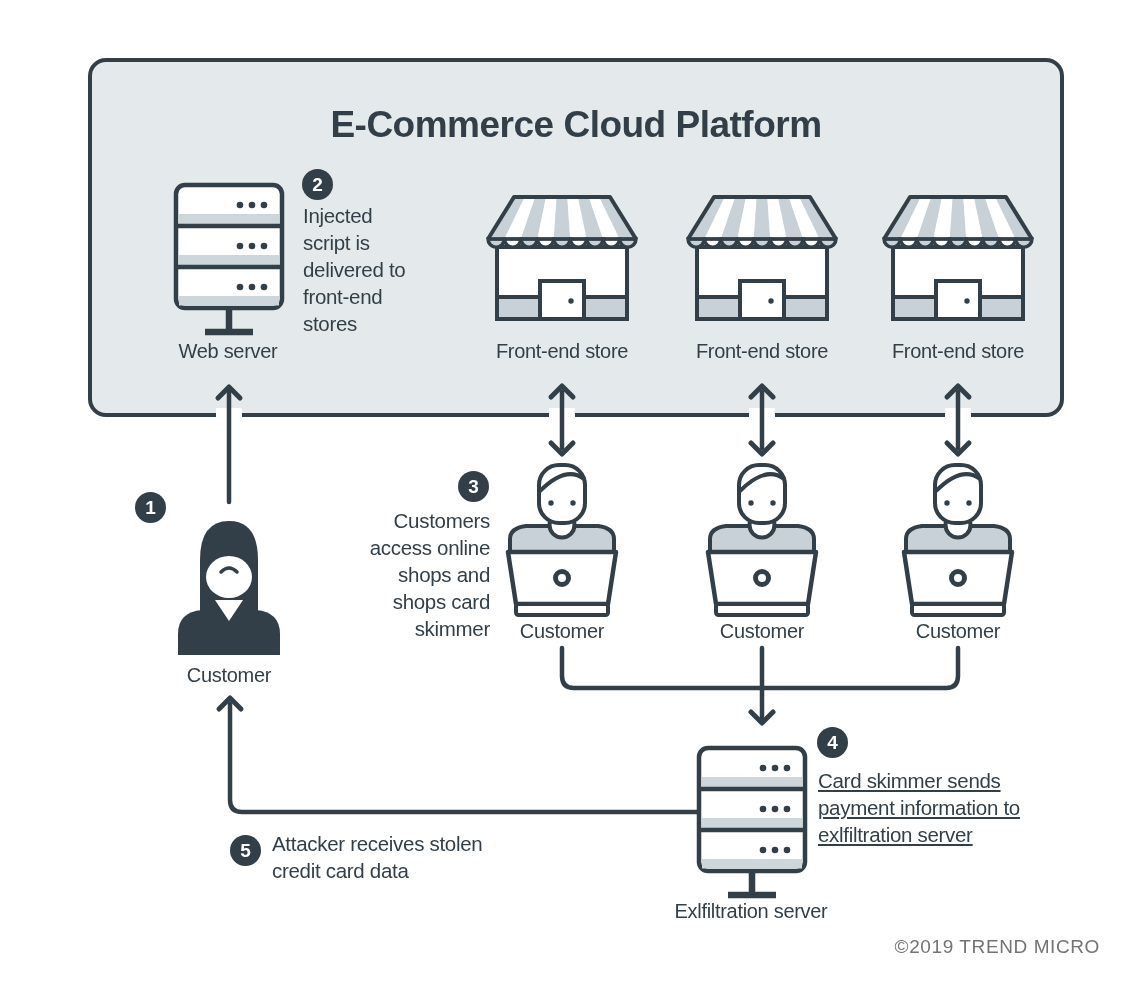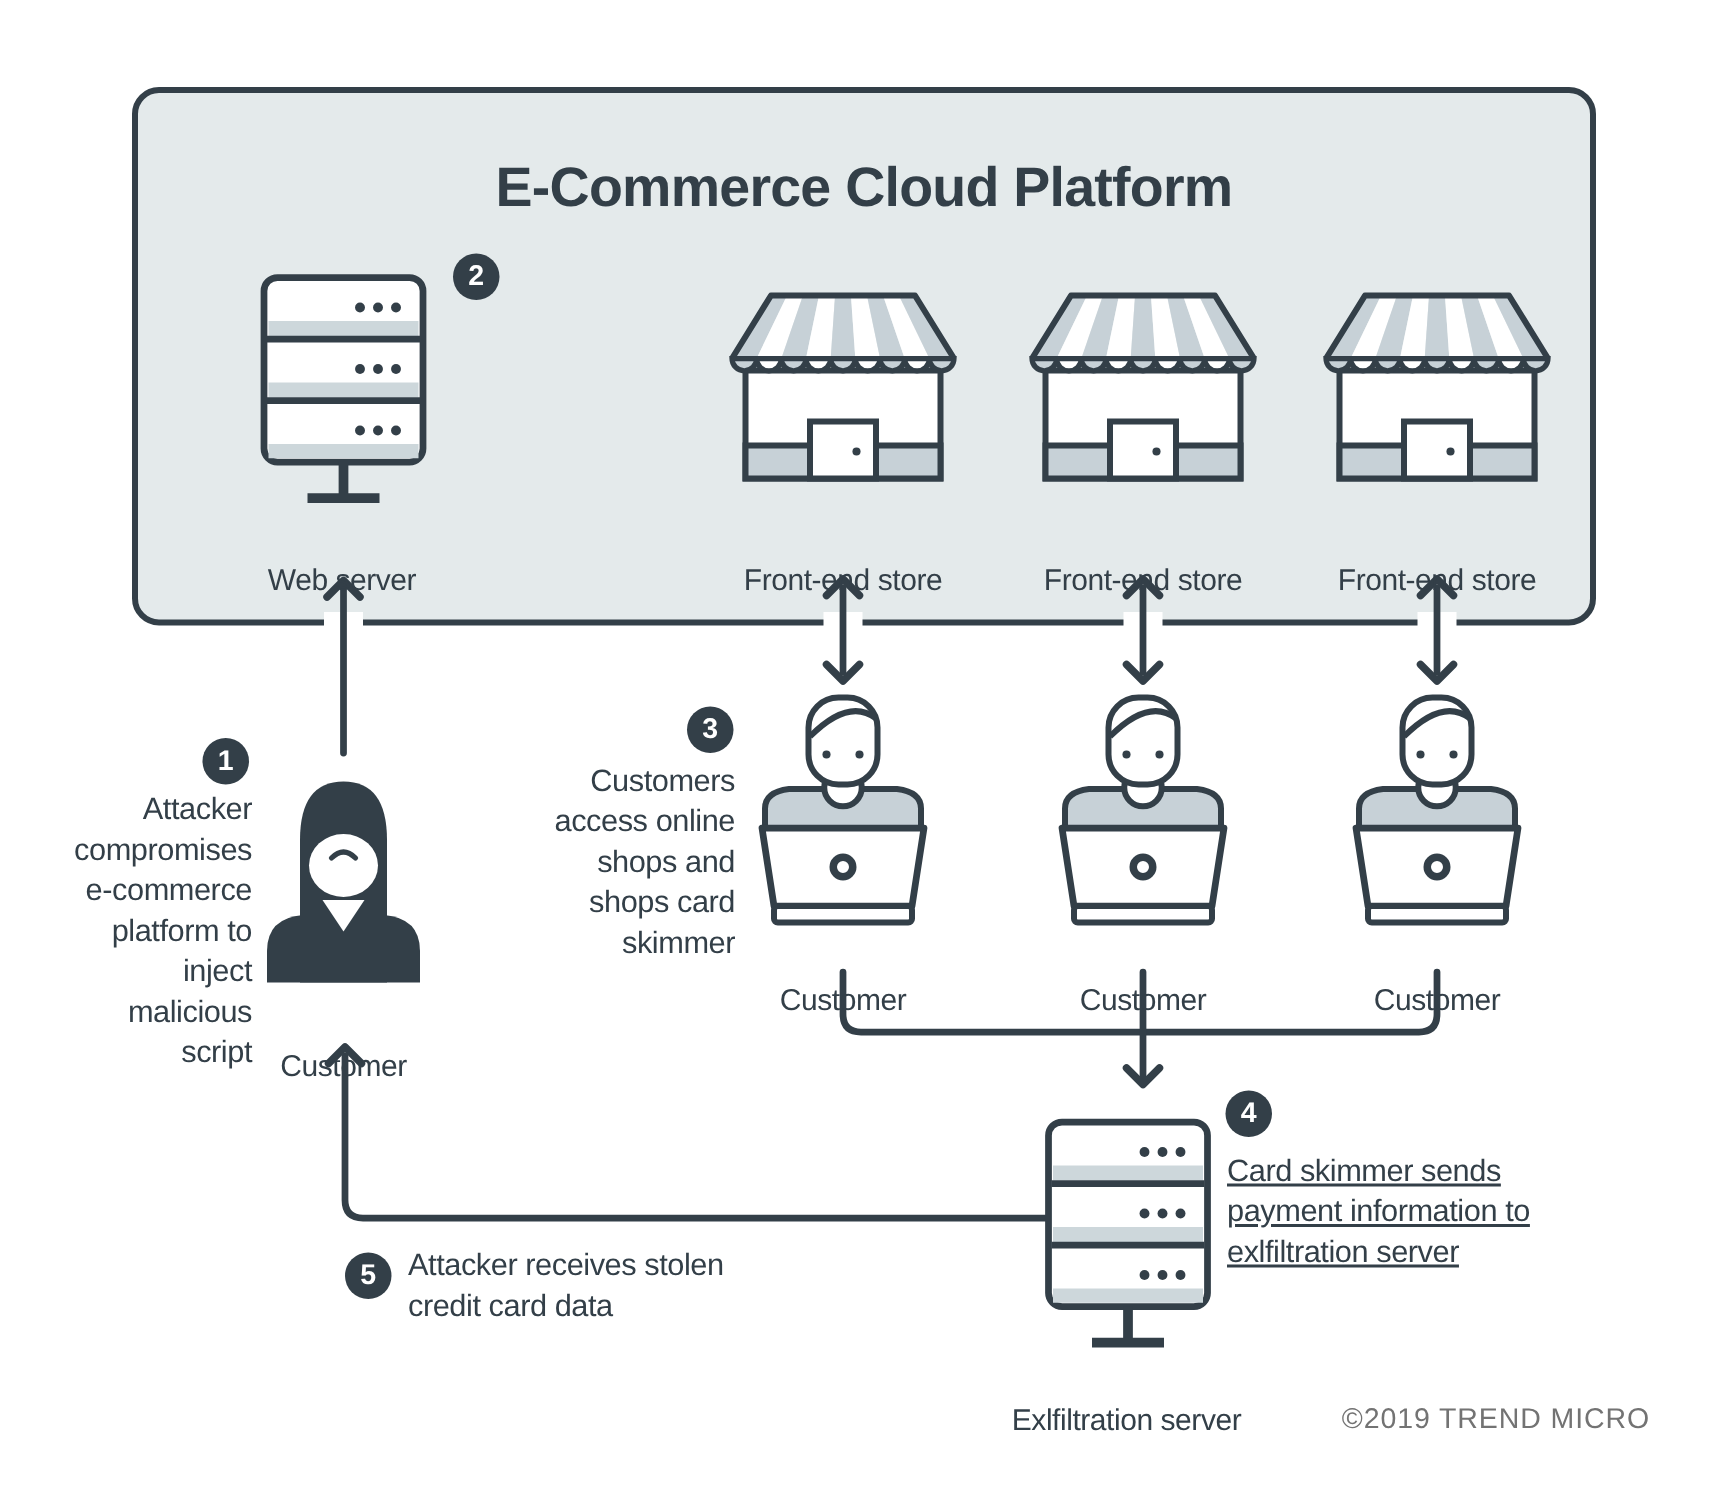--- a/index.html
+++ b/index.html
@@ -6,21 +6,21 @@
   #stage{
     position:relative;width:1146px;height:990px;background:#ffffff;
     font-family:"Liberation Sans", sans-serif;color:#333f48;overflow:hidden;
   }
   #diagram-svg{position:absolute;left:0;top:0;}
   .txt{position:absolute;letter-spacing:-0.3px;}
   .title{
     left:90px;top:106px;width:972px;text-align:center;
     font-size:37px;font-weight:bold;letter-spacing:-0.5px;line-height:1;
   }
-  .node-label{font-size:20px;line-height:1.1;text-align:center;width:220px;margin-top:36px;}
+  .node-label{font-size:20px;line-height:1.1;text-align:center;width:220px;}
   .step-text{font-size:20.5px;line-height:27px;}
   .badge{
     position:absolute;width:31px;height:31px;border-radius:50%;
     background:#333f48;color:#ffffff;font-size:19px;font-weight:bold;
     line-height:31px;text-align:center;letter-spacing:0;
   }
   .copyright{
     right:46px;top:936px;font-size:19px;color:#737373;
     letter-spacing:0.6px;font-weight:normal;
   }
@@ -162,19 +162,19 @@
   <div class="txt node-label" style="left:848px;top:620px;">Customer</div>
   <div class="txt node-label" style="left:119px;top:664px;">Customer</div>
   <div class="txt node-label" style="left:641px;top:900px;">Exlfiltration server</div>
 
   <div class="badge" style="left:135px;top:492px;">1</div>
   <div class="badge" style="left:302px;top:169px;">2</div>
   <div class="badge" style="left:458px;top:471px;">3</div>
   <div class="badge" style="left:817px;top:727px;">4</div>
   <div class="badge" style="left:230px;top:835px;">5</div>
 
-  <div class="txt step-text" style="left:38px;top:526px;width:130px;text-align:right;">Attacker compromises e-commerce platform to inject malicious script</div>
+  <div class="txt step-text" style="left:303px;top:202px;width:118px;text-align:left;">Injected script is delivered to front-end stores</div>
   <div class="txt step-text" style="left:358px;top:507px;width:132px;text-align:right;">Customers access online shops and shops card skimmer</div>
   <div class="txt step-text" style="left:818px;top:767px;width:218px;text-align:left;text-decoration:underline;">Card skimmer sends payment information to exlfiltration server</div>
   <div class="txt step-text" style="left:272px;top:830px;width:245px;text-align:left;">Attacker receives stolen credit card data</div>
 
   <div class="txt copyright">©2019 TREND MICRO</div>
 </div>
 
 </body></html>

